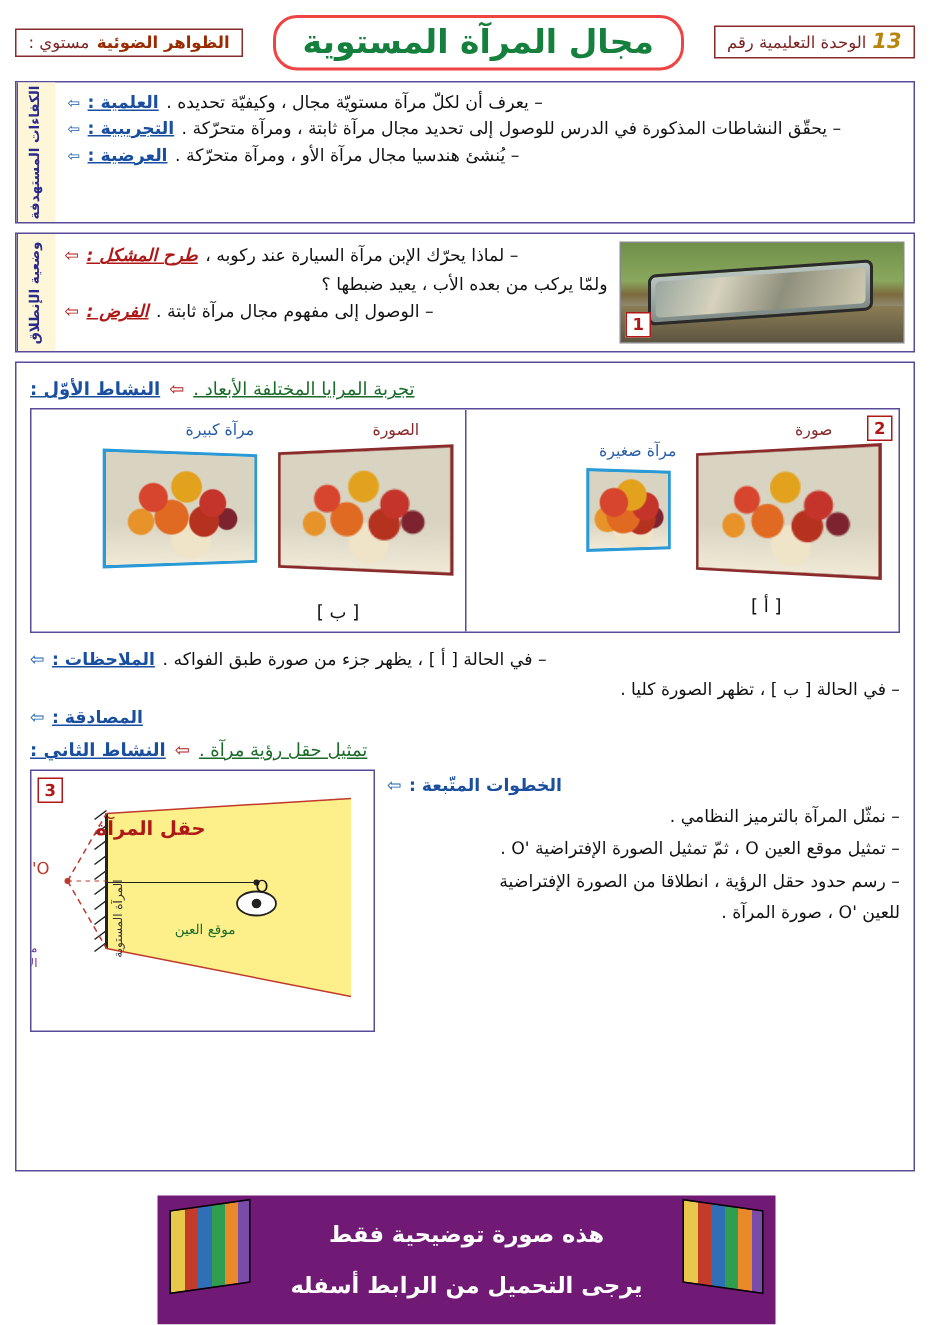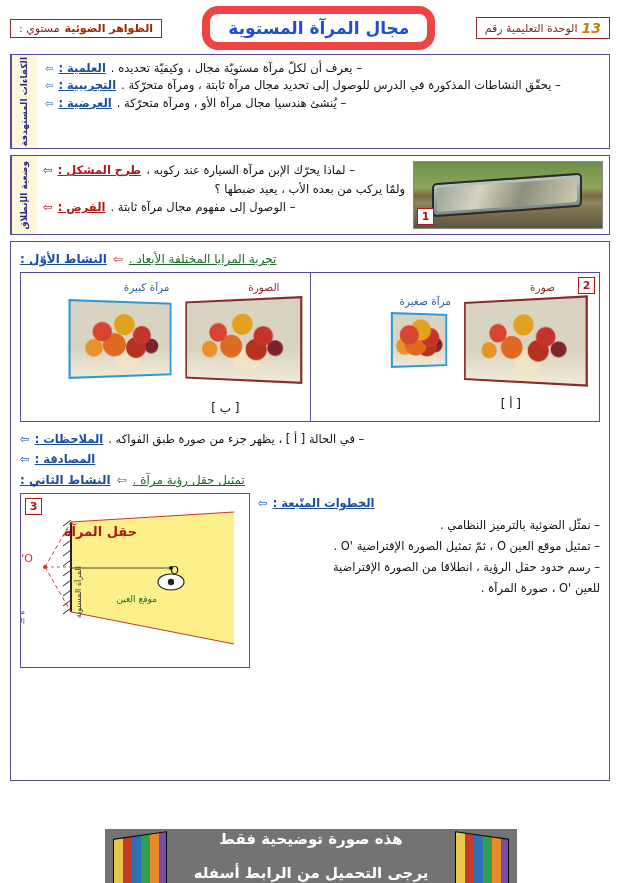--- a/index.html
+++ b/index.html
@@ -38,27 +38,27 @@
     gap: 4px;
     white-space: nowrap;
   }
   .unit-num {
     color: #b8860b;
     font-weight: bold;
     font-style: italic;
     font-size: 14px;
   }
   .title-box {
-    border: 8px solid #ef4444;
+    border: 2px solid #ef4444;
     border-radius: 16px;
     padding: 4px 18px;
     background: #fff;
-    color: #1d4ed8;
-    font-weight: bold;
-    font-size: 17px;
+    color: #15803d;
+    font-weight: bold;
+    font-size: 22px;
     white-space: nowrap;
   }
   .domain-box {
     border: 1.5px solid #8a2b2b;
     padding: 2px 8px;
     font-size: 11px;
     color: #7a1f1f;
     display: flex; align-items: center; gap: 5px;
     white-space: nowrap;
   }
@@ -109,21 +109,21 @@
     text-decoration: underline;
     font-weight: bold;
   }
   .goal-line .txt { color: #111; }
   .goal-line.ar-right { justify-content: flex-end; }
 
   
   .prob-body { display: flex; gap: 8px; padding: 5px 6px; flex: 1; }
   .prob-text { flex: 1; font-size: 11.5px; line-height: 1.6; }
   .prob-row { display: flex; gap: 5px; justify-content: flex-end; }
-  .prob-row .lbl { color: #b01818; text-decoration: underline; font-weight: bold; white-space: nowrap;}
+  .prob-row .lbl { color: #b01818; text-decoration: underline; font-weight: bold; white-space: nowrap; font-style: italic;}
   .prob-row .marker { color: #b01818; }
   .prob-row .txt { color: #111; }
   .prob-sub { text-align: right; padding-left: 46px; }
 
   .photo {
     width: 190px; height: 68px;
     position: relative;
     border: 1px solid #888;
     background: linear-gradient(180deg,#6f8f4a 0%, #8aa85c 38%, #7d6a3e 52%, #9a9a8a 70%, #6a6a58 100%);
     overflow: hidden;
@@ -233,31 +233,31 @@
     flex: 0 0 230px;
     height: 175px;
     border: 1.5px solid #5a4a9a;
     position: relative;
     background: #fff;
     overflow: hidden;
   }
   .fov-fig .num-badge { left: 4px; top: 4px; }
   .fov-text { flex: 1; font-size: 11.5px; line-height: 1.85; }
   .steps-head { display: flex; justify-content: flex-end; gap: 5px; }
-  .steps-head .lbl { color: #1a4fa0; font-weight: bold; text-decoration: underline; }
+  .steps-head .lbl { color: #1a4fa0; font-weight: bold; }
   .step { text-align: right; color: #111; }
 
   
   .watermark {
     position: absolute;
     left: 105px;
     bottom: 0;
     width: 412px;
-    height: 54px;
-    background: #737373;
+    height: 86px;
+    background: #701a75;
     color: #fff;
     display: flex;
     align-items: center;
     justify-content: center;
     flex-direction: column;
     gap: 16px;
     font-size: 15px;
     z-index: 50;
   }
   .watermark .wm-line { font-weight: bold; }
@@ -366,40 +366,41 @@
         <div class="caselbl" style="right:70px; bottom:6px;">[ ب ]</div>
       </div>
     </div>
 
     <div class="obs">
       <div class="obs-row">
         <span class="txt">– في الحالة [ أ ] ، يظهر جزء من صورة طبق الفواكه .</span>
         <span class="lbl">الملاحظات :</span>
         <span class="marker">⇦</span>
       </div>
+      <div class="obs-sub">– في الحالة [ ب ] ، تظهر الصورة كليا .</div>
       <div class="obs-row conc-row">
         <span class="lbl">المصادقة :</span>
         <span class="marker">⇦</span>
       </div>
     </div>
 
     <div class="activity">
       <span class="desc">تمثيل حقل رؤية مرآة .</span>
       <span class="arrow">⇦</span>
       <span class="name">النشاط الثاني :</span>
     </div>
 
     <div class="fov">
 
       <div class="fov-text">
         <div class="steps-head">
           <span class="lbl">الخطوات المتّبعة :</span>
           <span class="marker" style="color:#1a5fa8">⇦</span>
         </div>
-        <div class="step">– نمثّل الضوئية بالترميز النظامي .</div>
+        <div class="step">– نمثّل المرآة بالترميز النظامي .</div>
         <div class="step">– تمثيل موقع العين O ، ثمّ تمثيل الصورة الإفتراضية 'O .</div>
         <div class="step">– رسم حدود حقل الرؤية ، انطلاقا من الصورة الإفتراضية</div>
         <div class="step">للعين 'O ، صورة المرآة .</div>
       </div>
 
       <div class="fov-fig">
         <div class="num-badge">3</div>
         <svg width="230" height="175" viewBox="0 0 230 175">
 
           <polygon points="52,28 215,18 215,150 52,118" fill="#fdf08a" stroke="none"></polygon>

